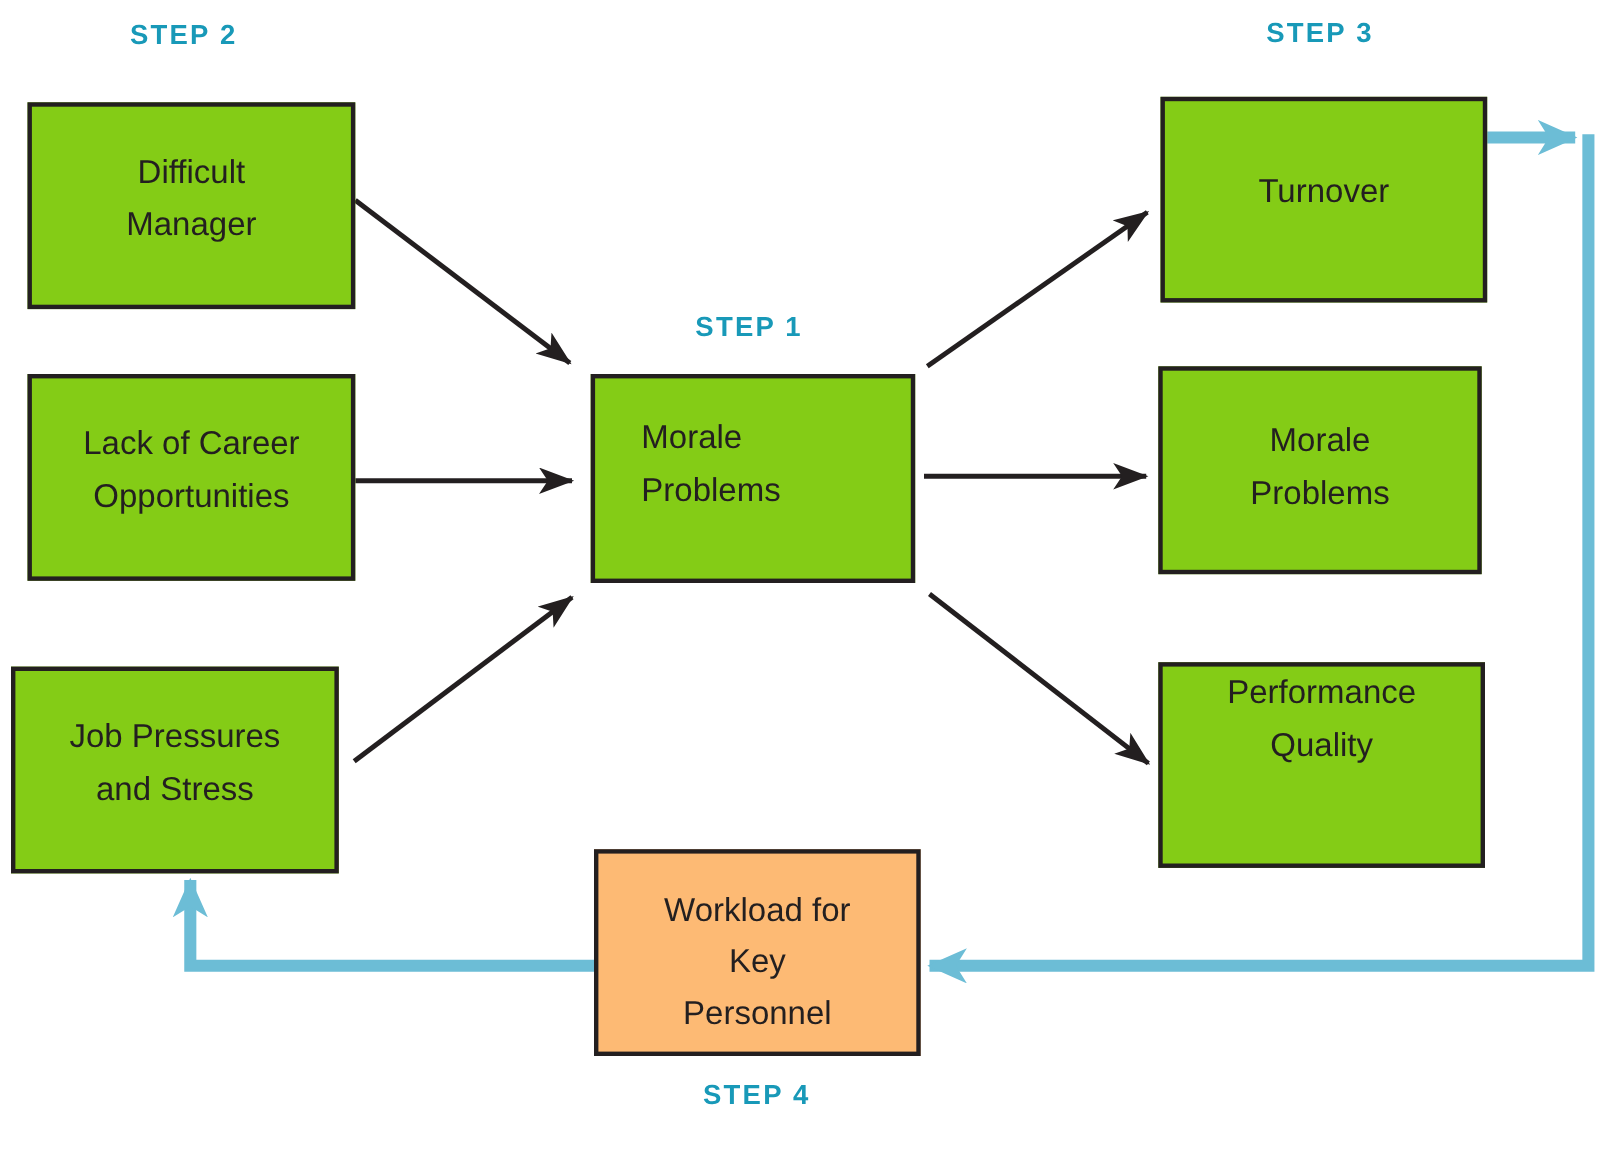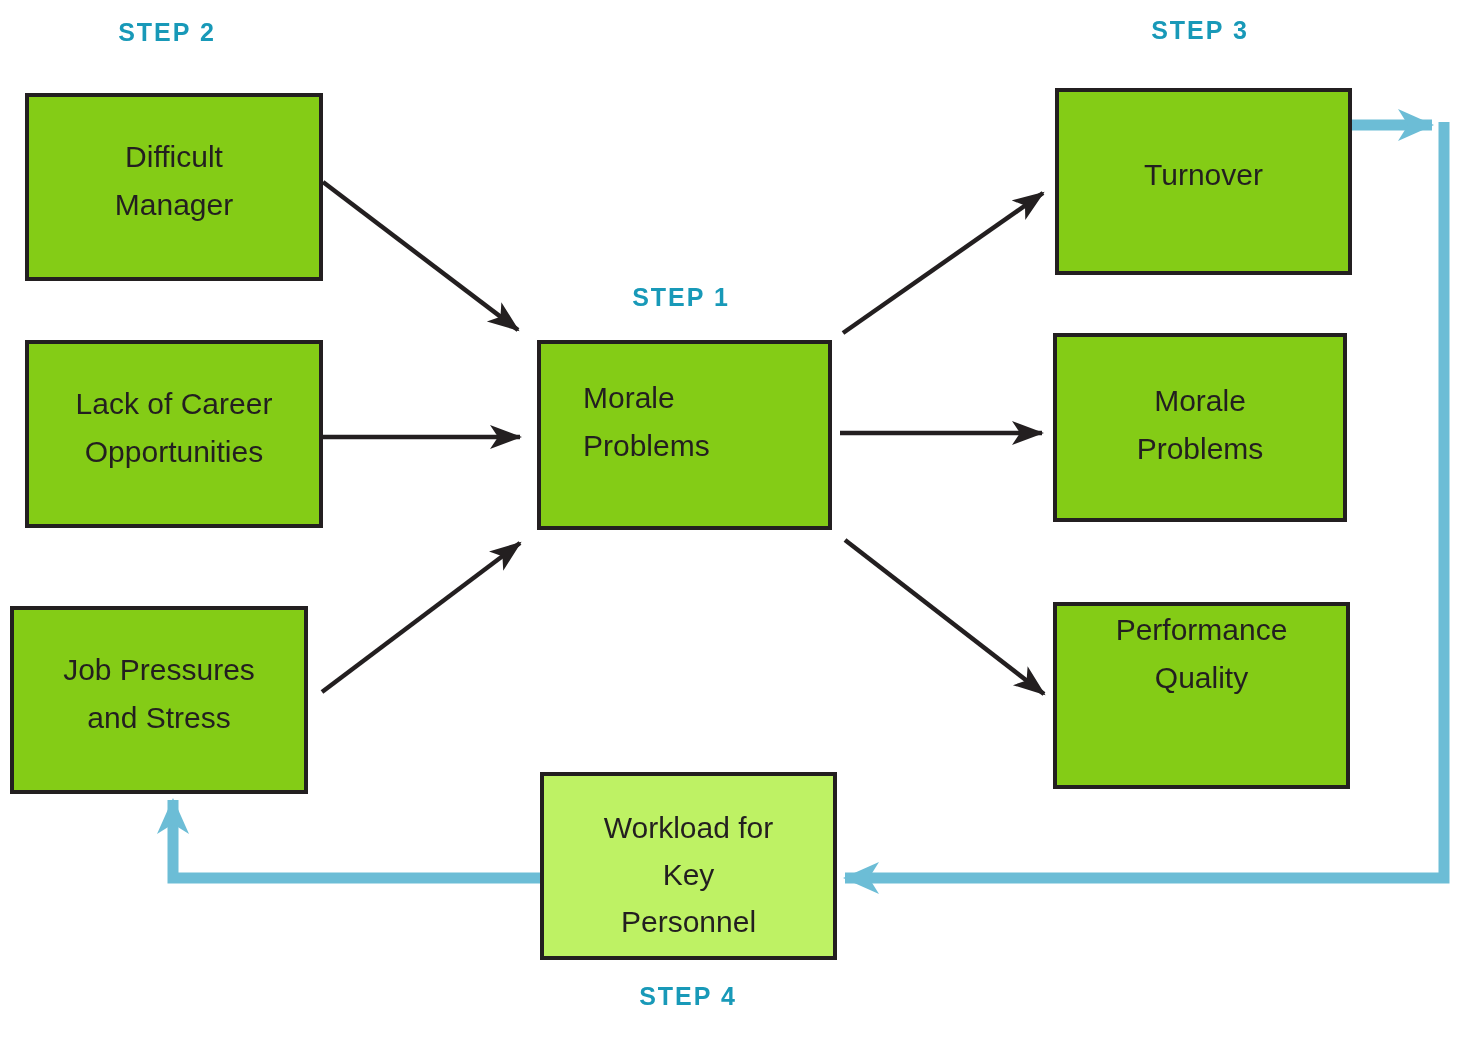--- a/index.html
+++ b/index.html
@@ -8,21 +8,21 @@
     font-family:"Liberation Sans",sans-serif;overflow:hidden;
   }
   .arrow-layer{position:absolute;left:0;top:0;z-index:1;}
   .box{
     position:absolute;box-sizing:border-box;z-index:2;
     background:#84cc16;border:4px solid #231f20;color:#231f20;
     font-size:30px;line-height:48px;text-align:center;
   }
   .box .ln{white-space:nowrap;}
   .box.left-align{text-align:left;padding-left:42px;}
-  .box.dark{background:#bef264;}
+  .box.dark{background:#fdba74;}
   .step{
     position:absolute;z-index:3;transform:translateX(-50%);
     color:#1899b8;font-size:25px;font-weight:bold;letter-spacing:2px;
     white-space:nowrap;
   }
 </style>
 </head>
 <body>
 
 <div class="canvas">

